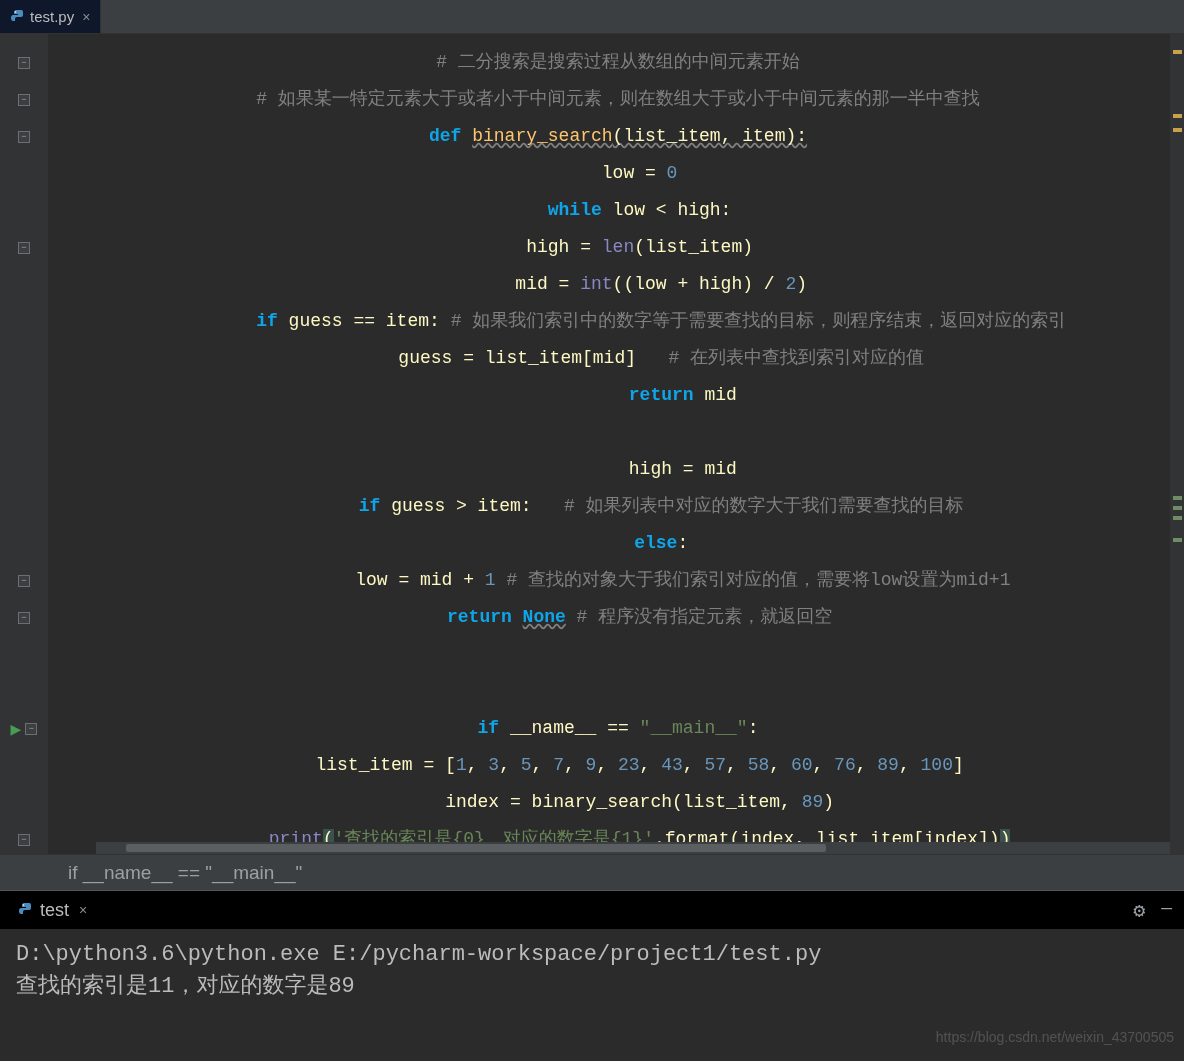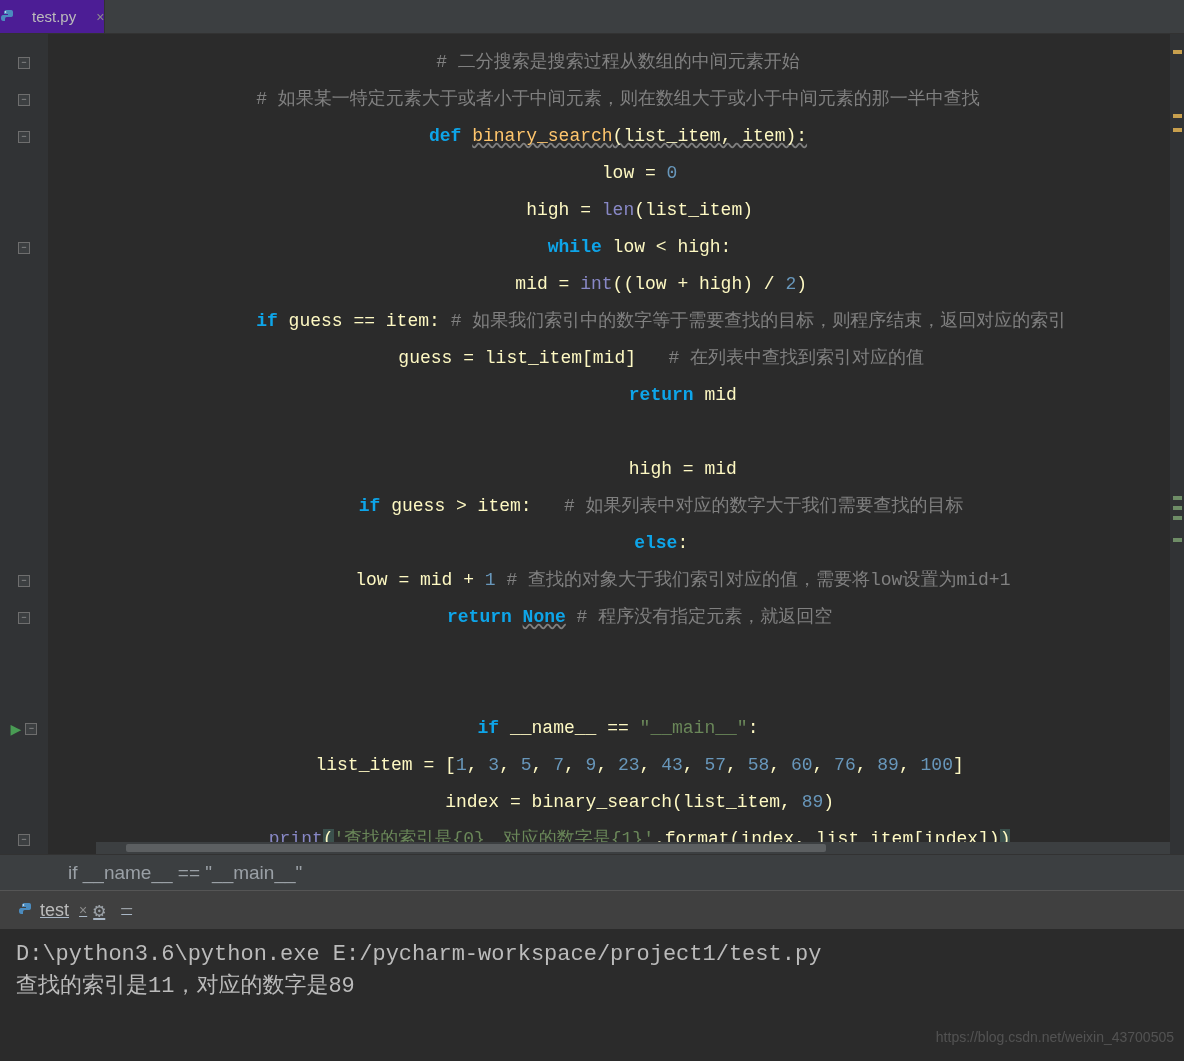--- a/index.html
+++ b/index.html
@@ -14,25 +14,25 @@
   position: relative;
 }
 .tab-bar {
   height: 34px;
   background: #3c3f41;
   display: flex;
   align-items: stretch;
   border-bottom: 1px solid #323232;
 }
 .tab {
-  background: #4c1d95;
+  background: #0f172a;
   display: flex;
   align-items: center;
-  padding: 0 0;
-  gap: 16px;
+  padding: 0 10px;
+  gap: 4px;
   border-right: 1px solid #323232;
   font-family: 'Segoe UI', sans-serif;
   font-size: 15px;
   color: #bbbbbb;
 }
 .py-icon {
   width: 16px; height: 16px;
   display: inline-flex; align-items:center; justify-content:center;
 }
 .close-x { color:#8c8c8c; font-size: 14px; margin-left:4px; cursor:pointer;}
@@ -121,25 +121,25 @@
   padding-left:68px;
   font-family:'Segoe UI',sans-serif;
   font-size:19px;
   color:#9aa0a6;
 }
 .tool-window {
   border-top:1px solid #555;
 }
 .tool-tabs {
   height:38px;
-  background:#404040;
+  background:#000000;
   display:flex;
   align-items:center;
+  justify-content:space-between;
   padding:0 12px;
-  text-decoration:underline;
 }
 .tool-tab-group { display:flex; align-items:center; gap:8px;}
 .tool-tab {
   display:flex; align-items:center; gap:6px;
   font-family:'Segoe UI',sans-serif;
   font-size:18px;
   color:#bbbbbb;
   padding:4px 6px;
 }
 .tool-icons { display:flex; gap:16px; color:#9aa0a6;}
@@ -220,22 +220,22 @@
     <div class="gutter-line">
         <span class="fold-btn">−</span>
       </div>
   </div>
 
   <div class="code-panel">
     <div class="code-line"><span class="cmt"># 二分搜索是搜索过程从数组的中间元素开始</span></div>
     <div class="code-line"><span class="cmt"># 如果某一特定元素大于或者小于中间元素，则在数组大于或小于中间元素的那一半中查找</span></div>
     <div class="code-line"><span class="kw">def </span><span class="fn underline">binary_search</span><span class="ident underline">(list_item, item):</span></div>
     <div class="code-line"><span class="ident">    low = </span><span class="num">0</span></div>
+    <div class="code-line"><span class="kw">    while </span><span class="ident">low &lt; high:</span></div>
     <div class="code-line"><span class="ident">    high = </span><span class="builtin">len</span><span class="ident">(list_item)</span></div>
-    <div class="code-line"><span class="kw">    while </span><span class="ident">low &lt; high:</span></div>
     <div class="code-line"><span class="ident">        mid = </span><span class="builtin">int</span><span class="ident">((low + high) / </span><span class="num">2</span><span class="ident">)</span></div>
     <div class="code-line"><span class="kw">        if </span><span class="ident">guess == item: </span><span class="cmt"># 如果我们索引中的数字等于需要查找的目标，则程序结束，返回对应的索引</span></div>
     <div class="code-line"><span class="ident">        guess = list_item[mid]   </span><span class="cmt"># 在列表中查找到索引对应的值</span></div>
     <div class="code-line"><span class="kw">            return </span><span class="ident">mid</span></div>
     <div class="code-line"><span></span></div>
     <div class="code-line"><span class="ident">            high = mid</span></div>
     <div class="code-line"><span class="kw">        if </span><span class="ident">guess &gt; item:   </span><span class="cmt"># 如果列表中对应的数字大于我们需要查找的目标</span></div>
     <div class="code-line"><span class="kw">        else</span><span class="ident">:</span></div>
     <div class="code-line"><span class="ident">            low = mid + </span><span class="num">1</span><span class="cmt"> # 查找的对象大于我们索引对应的值，需要将low设置为mid+1</span></div>
     <div class="code-line"><span class="kw">    return </span><span class="kw underline">None</span><span class="cmt"> # 程序没有指定元素，就返回空</span></div>

